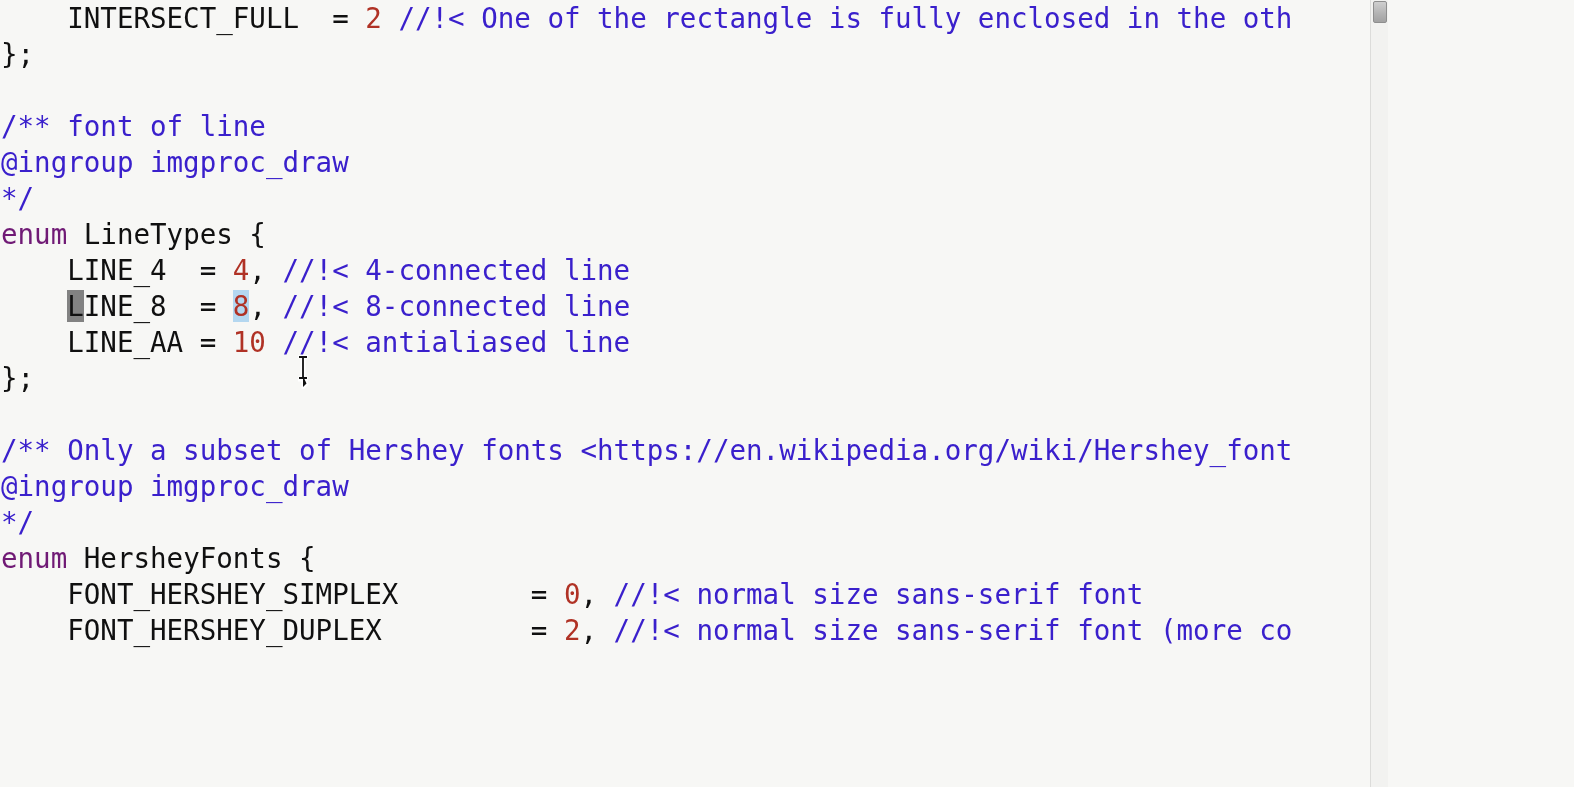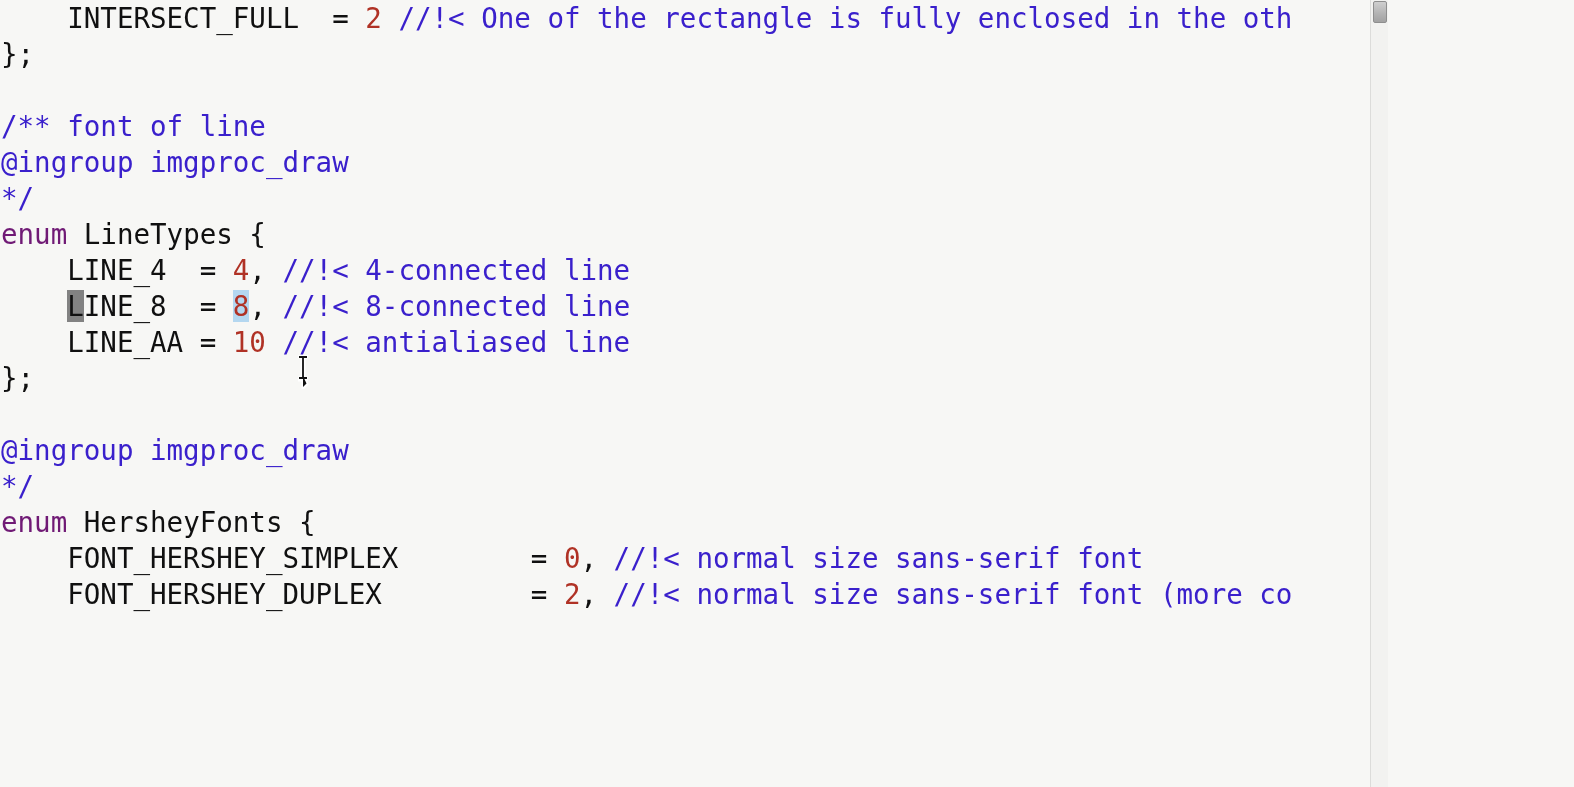--- a/index.html
+++ b/index.html
@@ -107,20 +107,21 @@
       <div class="code-line">&nbsp;</div>
       <div class="code-line"><span class="tok tok-cmt">/** font of line</span></div>
       <div class="code-line"><span class="tok tok-cmt">@ingroup imgproc_draw</span></div>
       <div class="code-line"><span class="tok tok-cmt">*/</span></div>
       <div class="code-line"><span class="tok tok-kw">enum</span><span class="tok tok-plain"> LineTypes {</span></div>
       <div class="code-line"><span class="tok tok-plain">    LINE_4  = </span><span class="tok tok-num">4</span><span class="tok tok-plain">, </span><span class="tok tok-cmt">//!&lt; 4-connected line</span></div>
       <div class="code-line"><span class="tok tok-plain">    </span><span class="tok caret-block">L</span><span class="tok tok-plain">INE_8  = </span><span class="tok sel">8</span><span class="tok tok-plain">, </span><span class="tok tok-cmt">//!&lt; 8-connected line</span></div>
       <div class="code-line"><span class="tok tok-plain">    LINE_AA = </span><span class="tok tok-num">10</span><span class="tok tok-plain"> </span><span class="tok tok-cmt">//!&lt; antialiased line</span></div>
       <div class="code-line"><span class="tok tok-plain">};</span></div>
       <div class="code-line">&nbsp;</div>
+      <div class="code-line"><span class="tok tok-cmt">/** Only a subset of Hershey fonts &lt;https://en.wikipedia.org/wiki/Hershey_font</span></div>
       <div class="code-line"><span class="tok tok-cmt">@ingroup imgproc_draw</span></div>
       <div class="code-line"><span class="tok tok-cmt">*/</span></div>
       <div class="code-line"><span class="tok tok-kw">enum</span><span class="tok tok-plain"> HersheyFonts {</span></div>
       <div class="code-line"><span class="tok tok-plain">    FONT_HERSHEY_SIMPLEX        = </span><span class="tok tok-num">0</span><span class="tok tok-plain">, </span><span class="tok tok-cmt">//!&lt; normal size sans-serif font</span></div>
       <div class="code-line"><span class="tok tok-plain">    FONT_HERSHEY_DUPLEX         = </span><span class="tok tok-num">2</span><span class="tok tok-plain">, </span><span class="tok tok-cmt">//!&lt; normal size sans-serif font (more co</span></div>
     </div>
 
   <div id="vscrollbar">
     <div id="vscrollbar-thumb"></div>
   </div>

